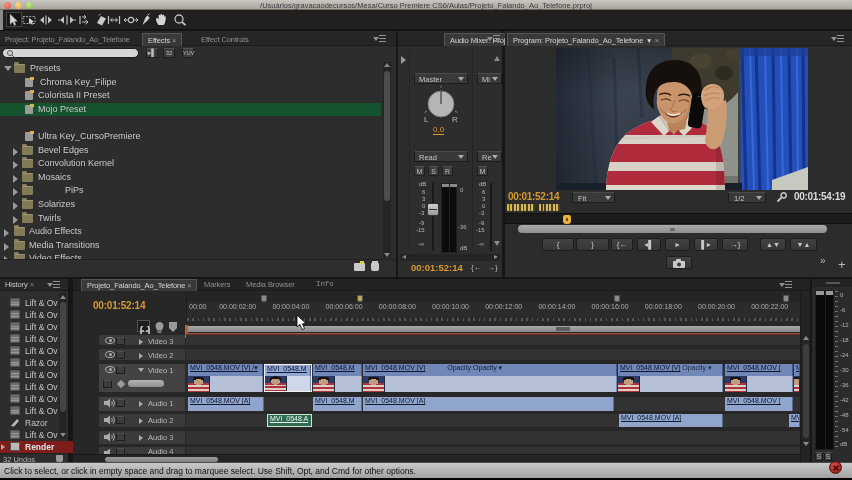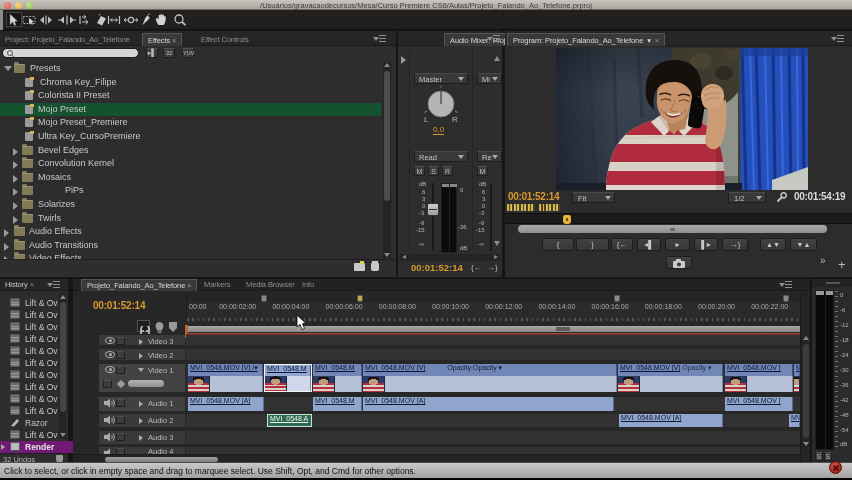--- a/index.html
+++ b/index.html
@@ -156,24 +156,20 @@
           <span class="lbl" style="left:40px;">Chroma Key_Filipe</span>
         </div>
       <div class="fxrow" style="top:28.2px;">
           <span class="preseticon" style="left:25px;"></span>
           <span class="lbl" style="left:38px;">Colorista II Preset</span>
         </div>
       <div class="fxrow" style="top:41.8px;background:#14532d;width:381px;">
           <span class="preseticon" style="left:25px;"></span>
           <span class="lbl" style="left:38px;">Mojo Preset</span>
         </div>
-      <div class="fxrow" style="top:55.4px;">
-          <span class="preseticon" style="left:25px;"></span>
-          <span class="lbl" style="left:38px;">Mojo Preset_Premiere</span>
-        </div>
       <div class="fxrow" style="top:69px;">
           <span class="preseticon" style="left:25px;"></span>
           <span class="lbl" style="left:38px;">Ultra Key_CursoPremiere</span>
         </div>
       <div class="fxrow" style="top:82.6px;">
           <span class="tw closed" style="left:13px;"></span>
           <span class="folder" style="left:22px;"></span>
           <span class="lbl" style="left:38px;">Bevel Edges</span>
         </div>
       <div class="fxrow" style="top:96.2px;">
@@ -202,21 +198,21 @@
           <span class="lbl" style="left:38px;">Twirls</span>
         </div>
       <div class="fxrow" style="top:164.2px;">
           <span class="tw closed" style="left:4px;"></span>
           <span class="folder" style="left:14px;"></span>
           <span class="lbl" style="left:29px;">Audio Effects</span>
         </div>
       <div class="fxrow" style="top:177.8px;">
           <span class="tw closed" style="left:4px;"></span>
           <span class="folder" style="left:14px;"></span>
-          <span class="lbl" style="left:29px;">Audio Transitions</span>
+          <span class="lbl" style="left:29px;">Media Transitions</span>
         </div>
       <div class="fxrow" style="top:191.4px;">
           <span class="tw closed" style="left:4px;"></span>
           <span class="folder" style="left:14px;"></span>
           <span class="lbl" style="left:29px;">Video Effects</span>
         </div>
     </div>
 
     <div class="abs" style="left:383px;top:31px;width:8px;height:196px;background:#242424;">
       <div class="abs" style="left:1px;top:1px;border-left:3px solid transparent;border-right:3px solid transparent;border-bottom:4px solid #8a8a8a;"></div>
@@ -492,21 +488,21 @@
         <svg width="12" height="11" style="position:absolute;left:9px;">
           <path d="M2 9 L8 2 L10 4 L5 9.5 Z" fill="#b9b9b9"></path>
           <path d="M8 2 L10 4" stroke="#777" stroke-width="1"></path>
         </svg>
         <span style="position:absolute;left:25px;top:1px;">Razor</span>
       </div>
     <div class="hrow" style="top:150px;">
         <span class="hicon"></span>
         <span style="position:absolute;left:25px;top:1px;">Lift &amp; Ov</span>
       </div>
-    <div class="hrow" style="top:162px;background:#701a75;width:76px;color:#e2e2e2;font-weight:bold;">
+    <div class="hrow" style="top:162px;background:#7f1d1d;width:76px;color:#e2e2e2;font-weight:bold;">
         <span style="position:absolute;left:1px;top:3px;border-top:3px solid transparent;border-bottom:3px solid transparent;border-left:4px solid #aaa;"></span>
         <span class="hicon" style="background:#b9b9b9;"></span>
         <span style="position:absolute;left:25px;top:1px;">Render</span>
       </div>
 
     <div class="abs" style="left:59px;top:14px;width:7px;height:146px;background:#242424;">
       <div class="abs" style="left:0.5px;top:2px;border-left:3px solid transparent;border-right:3px solid transparent;border-bottom:4px solid #8a8a8a;"></div>
       <div class="abs" style="left:0.5px;bottom:2px;border-left:3px solid transparent;border-right:3px solid transparent;border-top:4px solid #8a8a8a;"></div>
       <div class="abs" style="left:0.5px;top:9px;width:6px;height:110px;background:#454545;border-radius:3px;"></div>
     </div>
@@ -514,21 +510,21 @@
       <div class="abs" style="left:3px;top:1px;font-size:7.5px;color:#b5b5b5;">32 Undos</div>
       <div class="abs" style="left:56px;top:1px;width:7px;height:7px;background:#9a9a9a;border-radius:1px 1px 2px 2px;"></div>
     </div>
   </div>
 
   <div id="timeline" class="panel" style="background:#272727;">
     <div class="tabbar" style="height:12px;background:#222;">
       <div class="tab active" style="left:8px;top:0;height:12px;padding-top:1px;">Projeto_Falando_Ao_Telefone <span style="color:#999;">×</span></div>
       <div class="tab" style="left:126px;top:0;height:12px;padding-top:1px;">Markers</div>
       <div class="tab" style="left:168px;top:0;height:12px;padding-top:1px;">Media Browser</div>
-      <div class="tab" style="left:224px;top:0;height:12px;padding-top:1px;">Info</div>
+      <div class="tab" style="left:238px;top:0;height:12px;padding-top:1px;font-family:Liberation Mono, monospace;">Info</div>
       <div class="pmenu" style="right:18px;top:2px;"></div>
     </div>
     <div class="abs" style="left:20px;top:21px;font-size:10px;font-weight:bold;color:#d89a2e;letter-spacing:-0.2px;">00:01:52:14</div>
 
     <div class="abs" style="left:113px;top:13px;width:614px;height:30px;background:#2b2b2b;border-left:1px solid #1c1c1c;">
       <div class="abs" style="left:0;top:0;width:614px;height:10px;background:#252525;"></div>
       <div class="abs" style="left:0;bottom:1px;width:614px;height:3px;background:repeating-linear-gradient(90deg,#555 0 1.6px,transparent 1.6px 5.3px);"></div>
       <div class="ruler-lbl" style="left:2px;">00:00</div>
       <div class="ruler-lbl" style="left:32.2px;">00:00:02:00</div>
       <div class="ruler-lbl" style="left:85.4px;">00:00:04:00</div>

